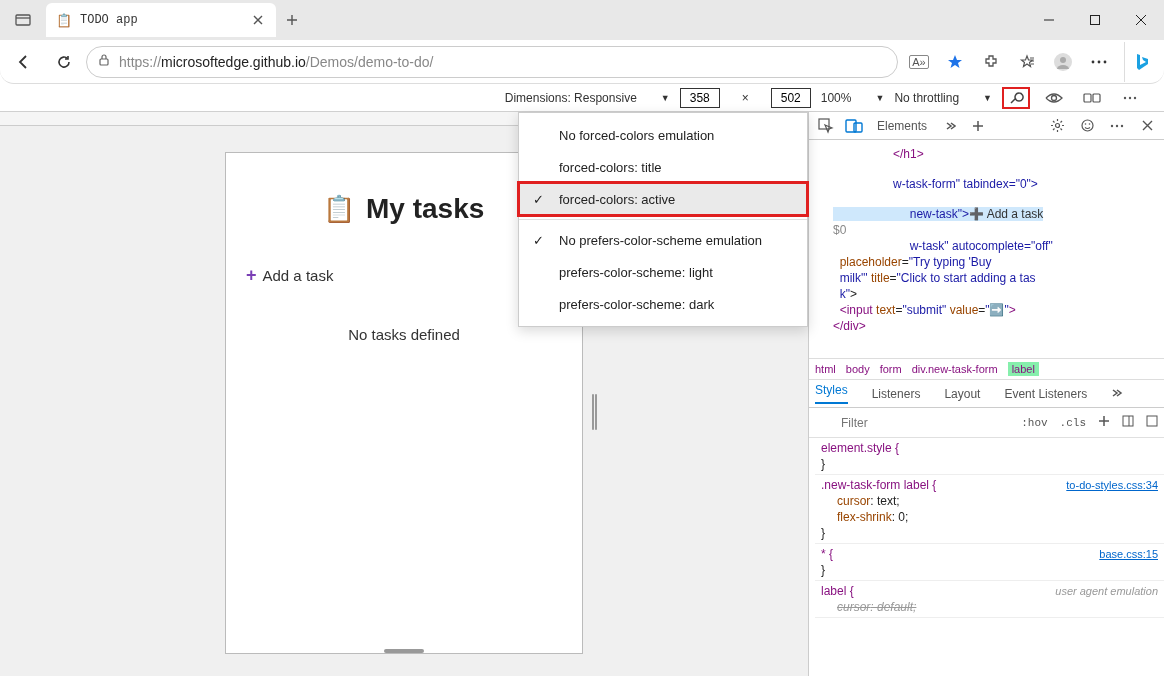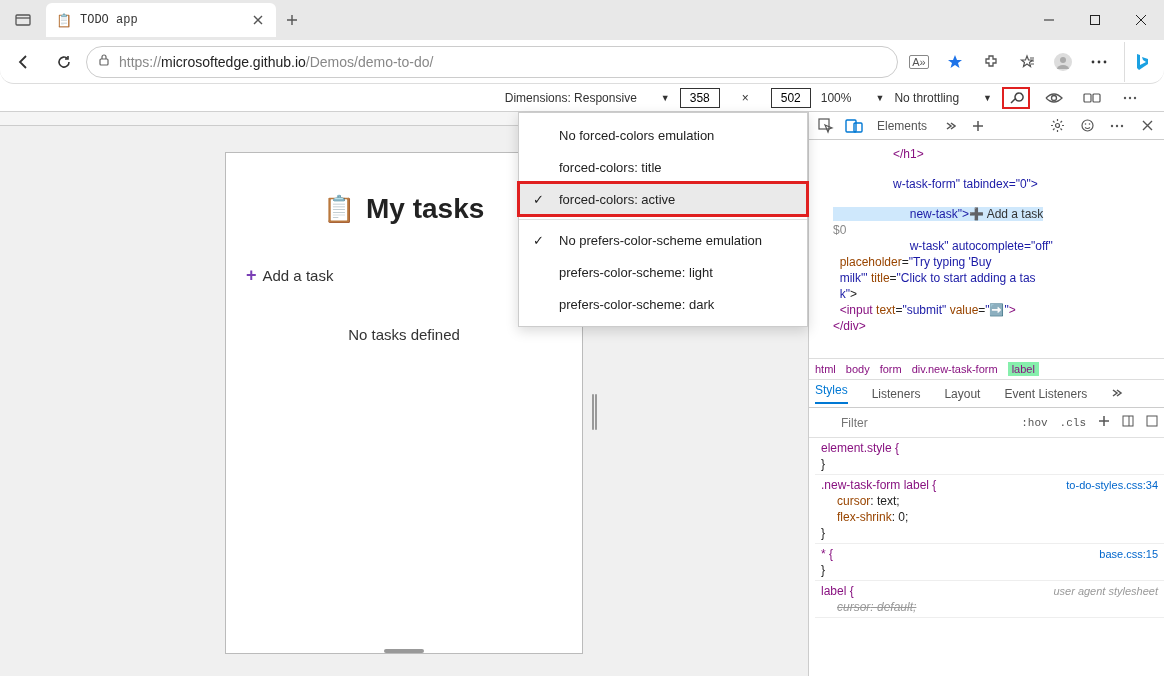--- a/index.html
+++ b/index.html
@@ -76,21 +76,21 @@
 .breadcrumb .bc.sel { background: #86efac; padding: 1px 4px; }
 .styles-tabs { height: 28px; display: flex; align-items: center; border-bottom: 1px solid #ccc; padding: 0 6px; gap: 24px; }
 .styles-tabs .st { color: #555; font-size: 12px; }
 .styles-tabs .st.active { color: #0078d4; border-bottom: 2px solid #0078d4; padding-bottom: 5px; }
 .filter-row { height: 30px; display: flex; align-items: center; border-bottom: 1px solid #e0e0e0; }
 .filter-row input { flex: 1; border: none; padding: 0 8px; font-size: 12px; outline: none; margin-left: 24px; }
 .filter-row .fbtn { padding: 0 6px; font-size: 11px; color: #555; font-family: Liberation Mono, monospace; }
 .styles-body { flex: 1; overflow: auto; font-family: Consolas, monospace; font-size: 12px; line-height: 16px; padding-left: 6px; }
 .rule { padding: 2px 6px; border-bottom: 1px solid #eee; }
 .rule .src { float: right; color: #888; font-size: 11px; }
-.rule .src a { color: #0066cc; }
+.rule .src a { color: #0066cc; text-decoration: underline; }
 .rule .sel { color: #881280; }
 .rule .prop { padding-left: 16px; }
 .rule .pn { color: #994500; }
 .rule .strike { text-decoration: line-through; color: #999; font-style: italic; }
 .ua-label { float: right; color: #999; font-style: italic; font-size: 11px; }
 </style>
 </head>
 <body>
 
 <div class="titlebar">
@@ -403,19 +403,19 @@
         <div class="prop"><span class="pn">cursor</span>: <span>text;</span></div>
         <div class="prop"><span class="pn">flex-shrink</span>: <span>0;</span></div>
         <div>}</div>
       </div>
       <div class="rule">
         <span class="src"><a>base.css:15</a></span>
         <div><span class="sel">* {</span></div>
         <div>}</div>
       </div>
       <div class="rule">
-        <span class="ua-label">user agent stylesheet</span>
+        <span class="ua-label">user agent emulation</span>
         <div><span class="sel" style="">label {</span></div>
         <div class="prop strike"><span>cursor</span>: <span>default;</span></div>
       </div>
     </div>
   </div>
 </div>
 
 </body></html>

